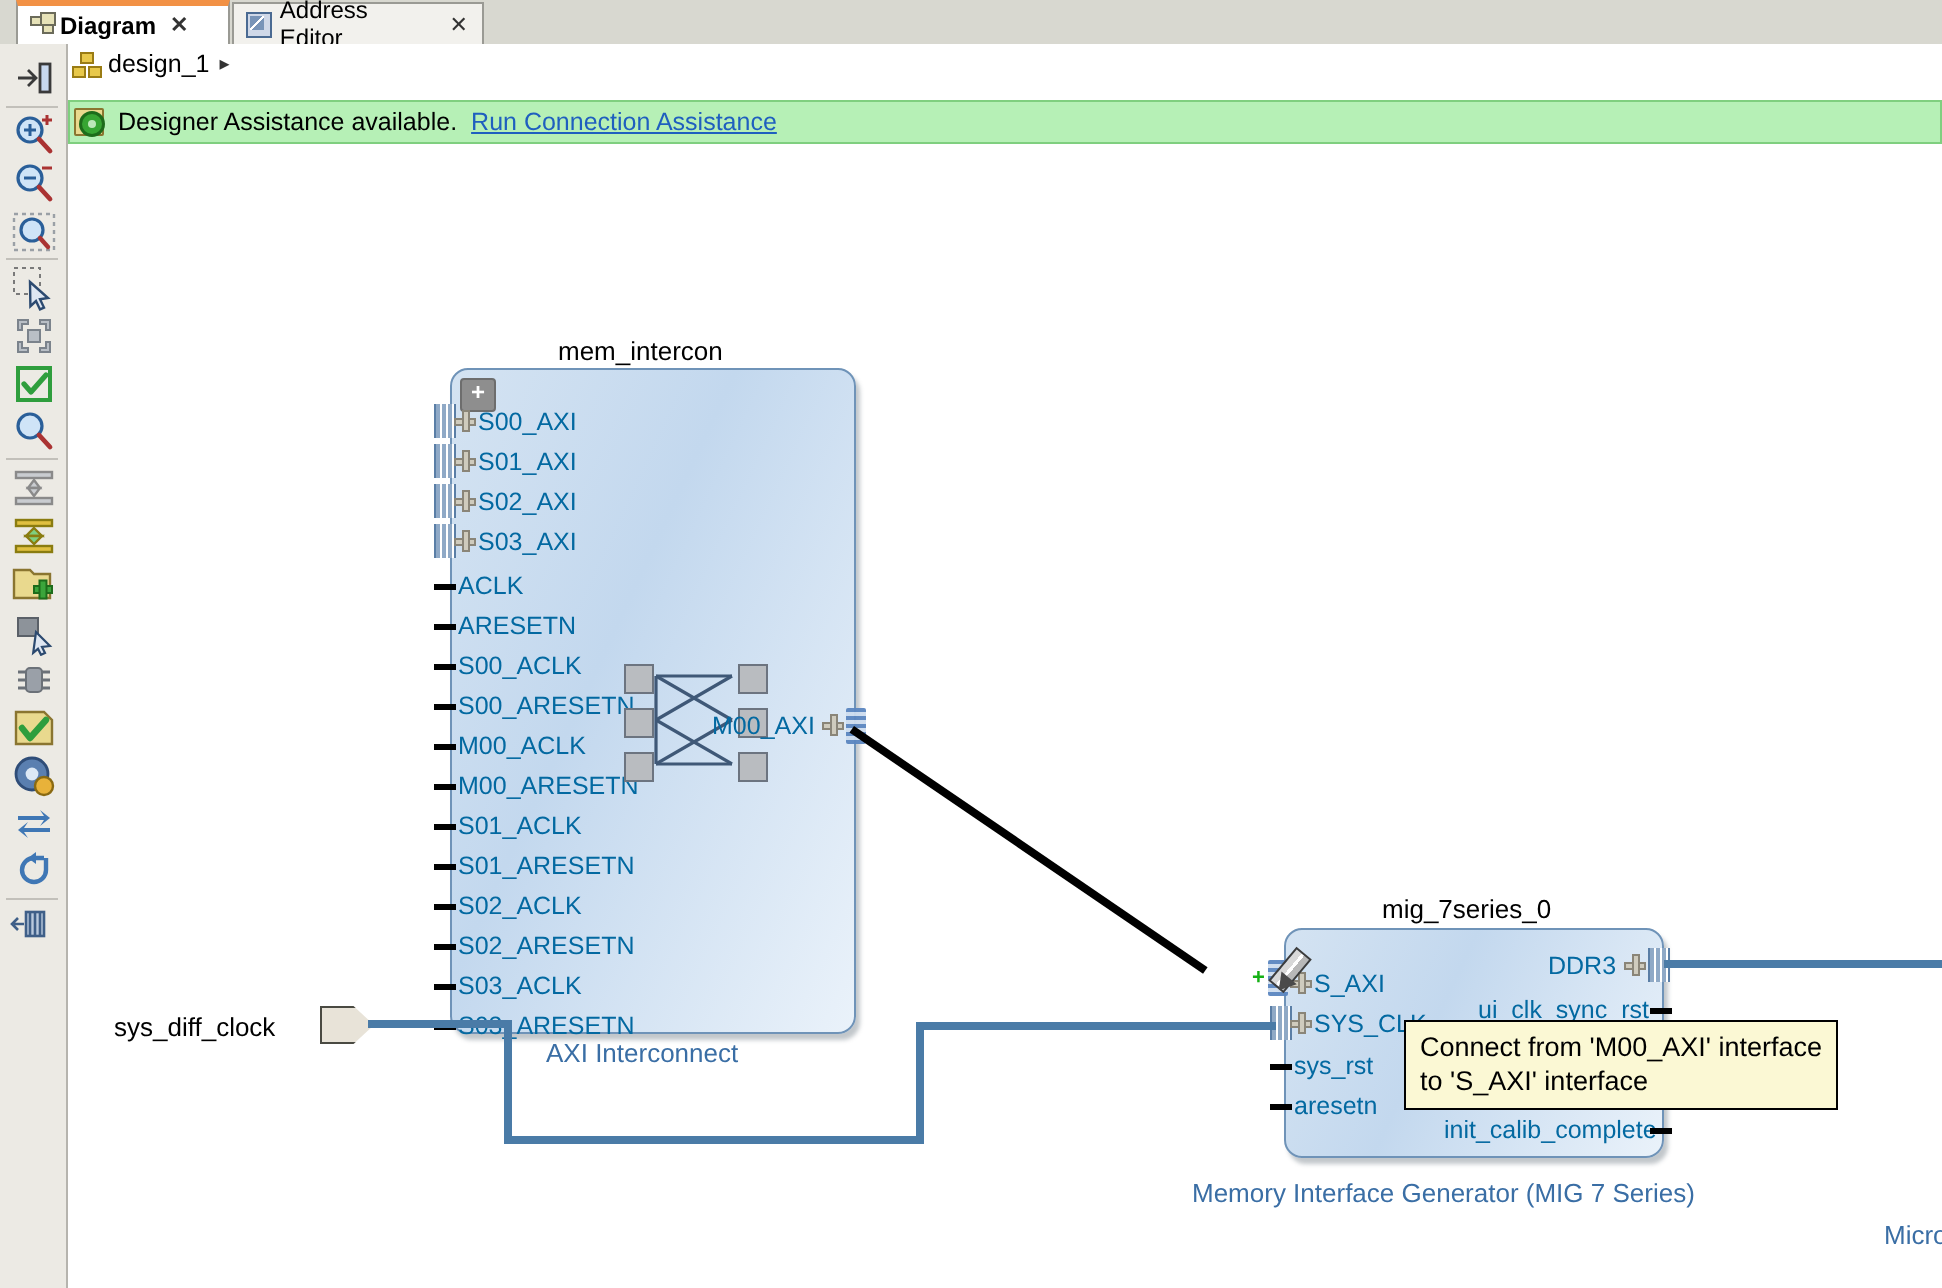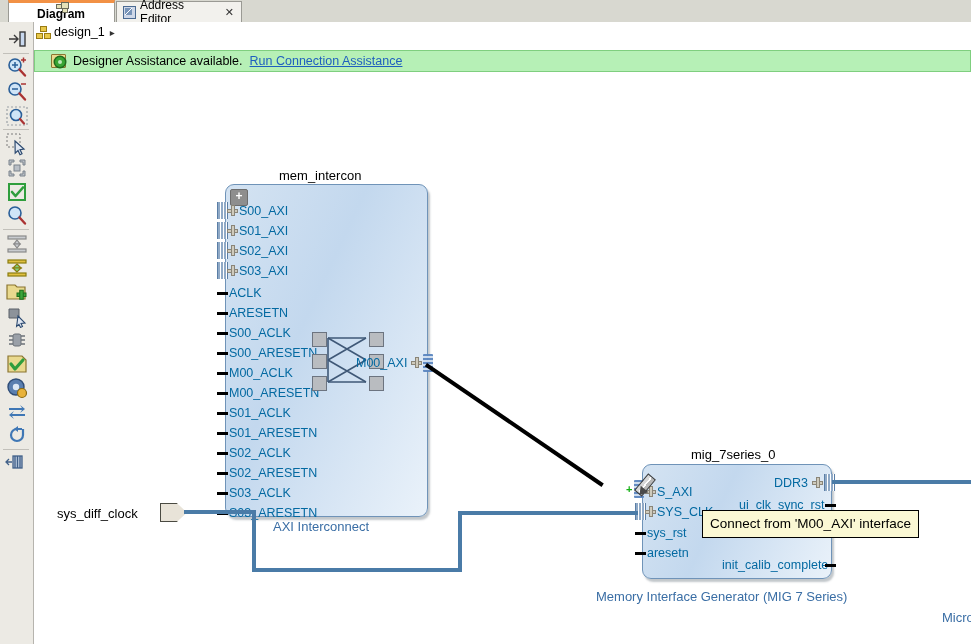--- a/index.html
+++ b/index.html
@@ -40,21 +40,21 @@
 
   
   #ltool{position:absolute;left:0;top:22px;width:33px;height:622px;
     background:#eceae4;border-right:1px solid #b6b4ae;}
   #ltool .sep{position:absolute;left:3px;width:26px;height:1px;background:#c2c0ba;}
   .tbtn{position:absolute;left:5px;width:24px;height:24px;}
 
   
   #banner{position:absolute;left:34px;top:50px;width:937px;height:22px;
     background:#b6f0b6;border:1px solid #7fcf7f;box-sizing:border-box;
-    display:flex;align-items:center;gap:7px;padding-left:16px;font-size:12.5px;}
+    display:flex;align-items:center;gap:7px;padding-left:2px;font-size:12.5px;}
   #banner .gearico{width:15px;height:14px;position:relative;flex:0 0 auto;}
   #banner .gearico .pg{position:absolute;left:0;top:0;width:13px;height:12px;
     background:#e9d98e;border:1px solid #8a7530;border-radius:1px;}
   #banner .gearico .gr{position:absolute;left:4px;top:3px;width:10px;height:10px;border-radius:50%;
     background:#37a533;box-shadow:0 0 0 1.5px #1d6c1b;}
   #banner .gearico .gr:after{content:"";position:absolute;left:3px;top:3px;width:4px;height:4px;
     border-radius:50%;background:#bde8b9;}
   #bannerlink{color:#1f5fbf;text-decoration:underline;cursor:pointer;}
 
   
@@ -120,21 +120,21 @@
 
   
   .ifsel{position:absolute;width:10px;height:18px;
     background:repeating-linear-gradient(0deg,#5b86c0 0 2px,#cddcee 2px 4px);
     opacity:.95;border-radius:1px;}
 </style>
 </head>
 <body>
 
 <div id="tabbar">
-  <div class="tab active" style="left:8px;width:107px;flex-direction:column;">
+  <div class="tab active" style="left:8px;width:107px;">
     <span class="tabicon ico-diagram"></span>
     <span>Diagram</span>
     <span class="tclose">✕</span>
   </div>
   <div class="tab inactive" style="left:116px;width:126px;">
     <span class="ico-addr"></span>
     <span>Address Editor</span>
     <span class="tclose">✕</span>
   </div>
 </div>
@@ -437,15 +437,16 @@
   <div id="dragline" style="left:393px;top:289px;width:214px;transform:rotate(34.3deg);"></div>
   <div class="greenmark" style="left:592px;top:411px;">+</div>
 
   <div id="pencil" style="left:601px;top:398px;">
     <div class="body"></div>
       <div class="tip"></div>
   </div>
 
   <div id="tooltip" style="left:668px;top:436px;">
     <div>Connect from 'M00_AXI' interface</div>
+    <div>to 'S_AXI' interface</div>
   </div>
 
 </div>
 
 </body></html>

